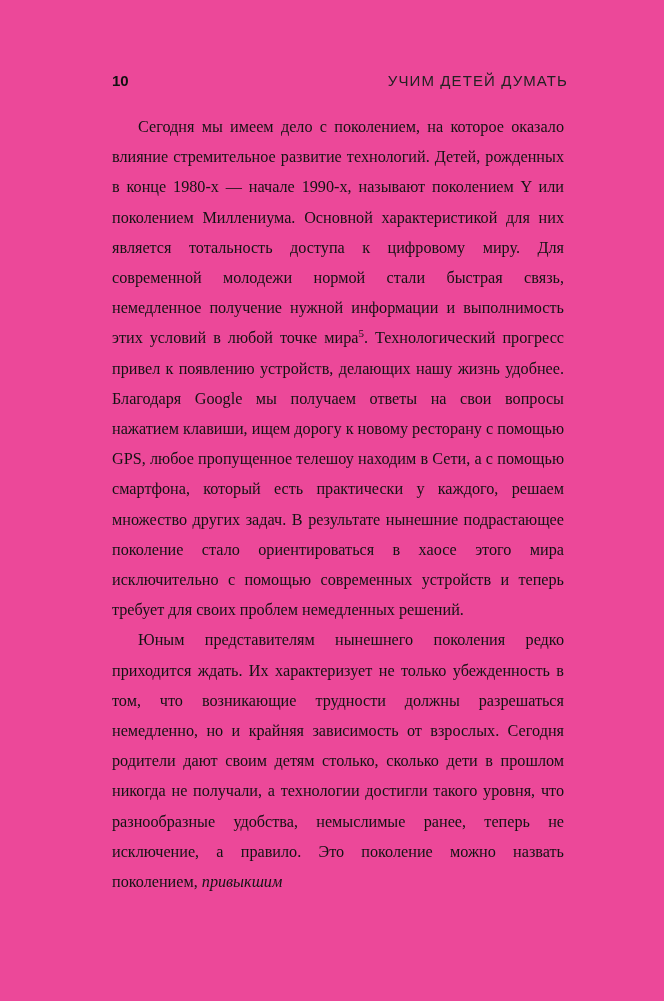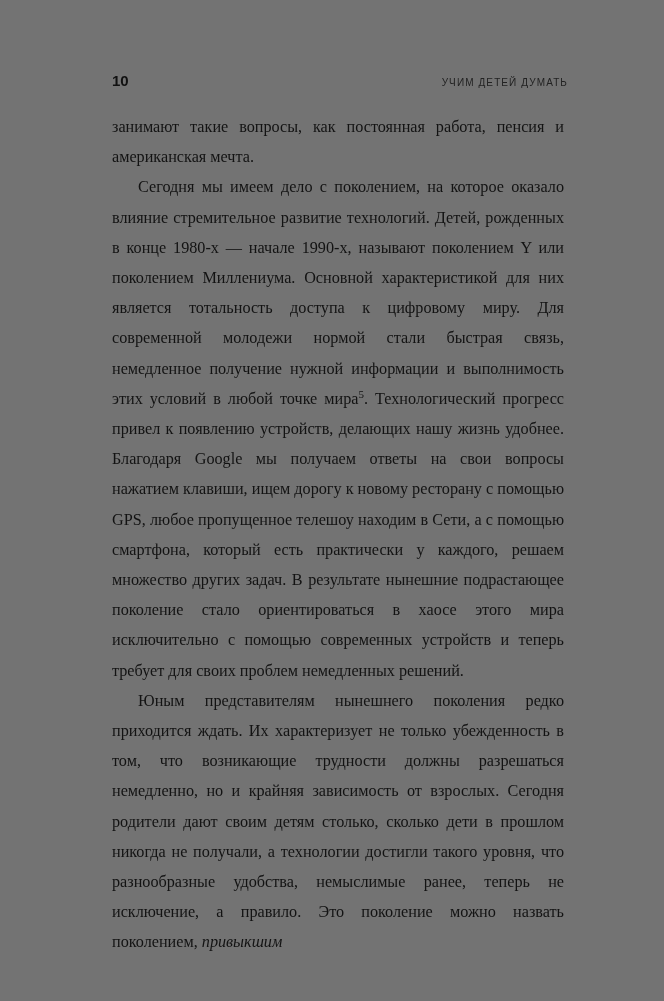--- a/index.html
+++ b/index.html
@@ -12,42 +12,42 @@
     background: #ffffff;
     font-family: "Liberation Serif", serif;
     color: #141414;
     overflow: hidden;
   }
   .page {
     position: relative;
     width: 664px;
     height: 1001px;
     box-sizing: border-box;
-    background: #737373;
+    background: #ec4899;
   }
   .header {
     position: absolute;
     top: 72px;
     left: 112px;
     right: 96px;
     display: flex;
     align-items: baseline;
     justify-content: space-between;
     height: 18px;
   }
   .folio {
     font-family: "Liberation Sans", sans-serif;
     font-weight: bold;
     font-size: 15px;
     color: #111111;
     letter-spacing: 0px;
   }
   .running-head {
     font-family: "Liberation Sans", sans-serif;
-    font-size: 10px;
+    font-size: 15px;
     letter-spacing: 1.1px;
     color: #222222;
     text-transform: uppercase;
   }
   .body-text {
     position: absolute;
     top: 112px;
     left: 112px;
     width: 452px;
     font-size: 16.2px;
@@ -74,18 +74,17 @@
 <body>
 
 <div class="page">
 
   <div class="header">
     <span class="folio">10</span>
     <span class="running-head">УЧИМ ДЕТЕЙ ДУМАТЬ</span>
   </div>
 
   <div class="body-text" id="body-text">
-      <p><span>занимают такие вопросы, как постоянная работа, пенсия и американская мечта.</span></p>
       <p class="indent"><span>Сегодня мы имеем дело с поколением, на которое оказало влияние стремительное развитие технологий. Детей, рожденных в конце 1980-х — начале 1990-х, называют поколением Y или поколением Миллениума. Основной характеристикой для них является тотальность доступа к цифровому миру. Для современной молодежи нормой стали быстрая связь, немедленное получение нужной информации и выполнимость этих условий в любой точке мира</span><sup>5</sup><span>. Технологический прогресс привел к появлению устройств, делающих нашу жизнь удобнее. Благодаря Google мы получаем ответы на свои вопросы нажатием клавиши, ищем дорогу к новому ресторану с помощью GPS, любое пропущенное телешоу находим в Сети, а с помощью смартфона, который есть практически у каждого, решаем множество других задач. В результате нынешние подрастающее поколение стало ориентироваться в хаосе этого мира исключительно с помощью современных устройств и теперь требует для своих проблем немедленных решений.</span></p>
       <p class="indent"><span>Юным представителям нынешнего поколения редко приходится ждать. Их характеризует не только убежденность в том, что возникающие трудности должны разрешаться немедленно, но и крайняя зависимость от взрослых. Сегодня родители дают своим детям столько, сколько дети в прошлом никогда не получали, а технологии достигли такого уровня, что разнообразные удобства, немыслимые ранее, теперь не исключение, а правило. Это поколение можно назвать поколением, </span><i>привыкшим</i></p>
     </div>
 
 </div>
 
 </body></html>

